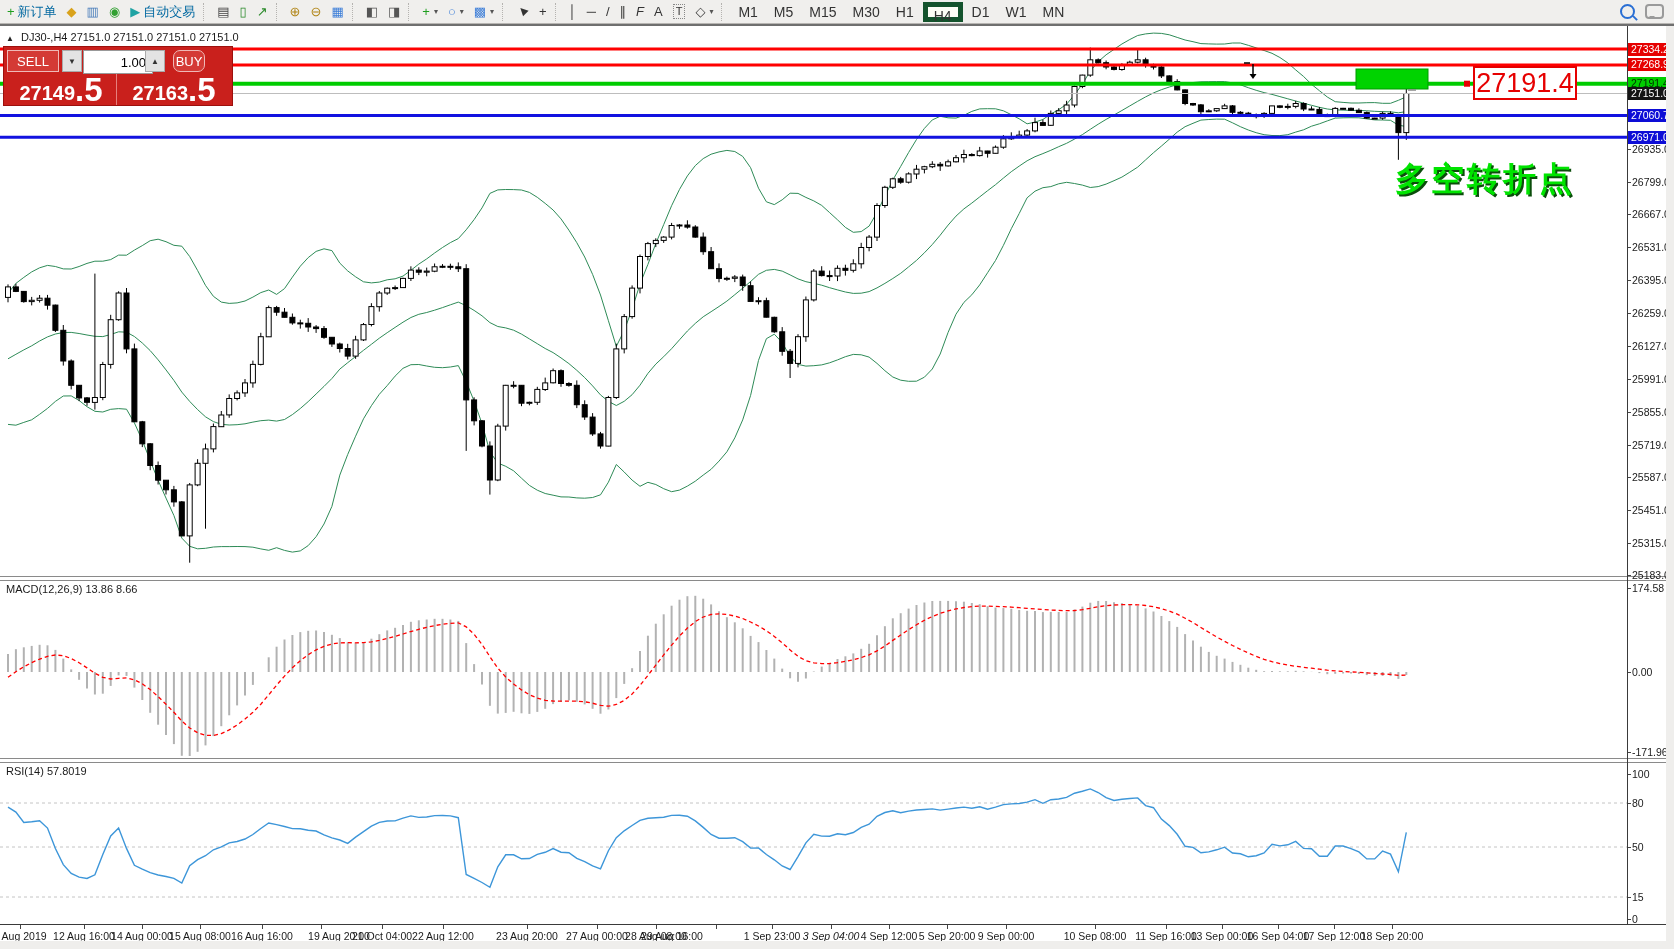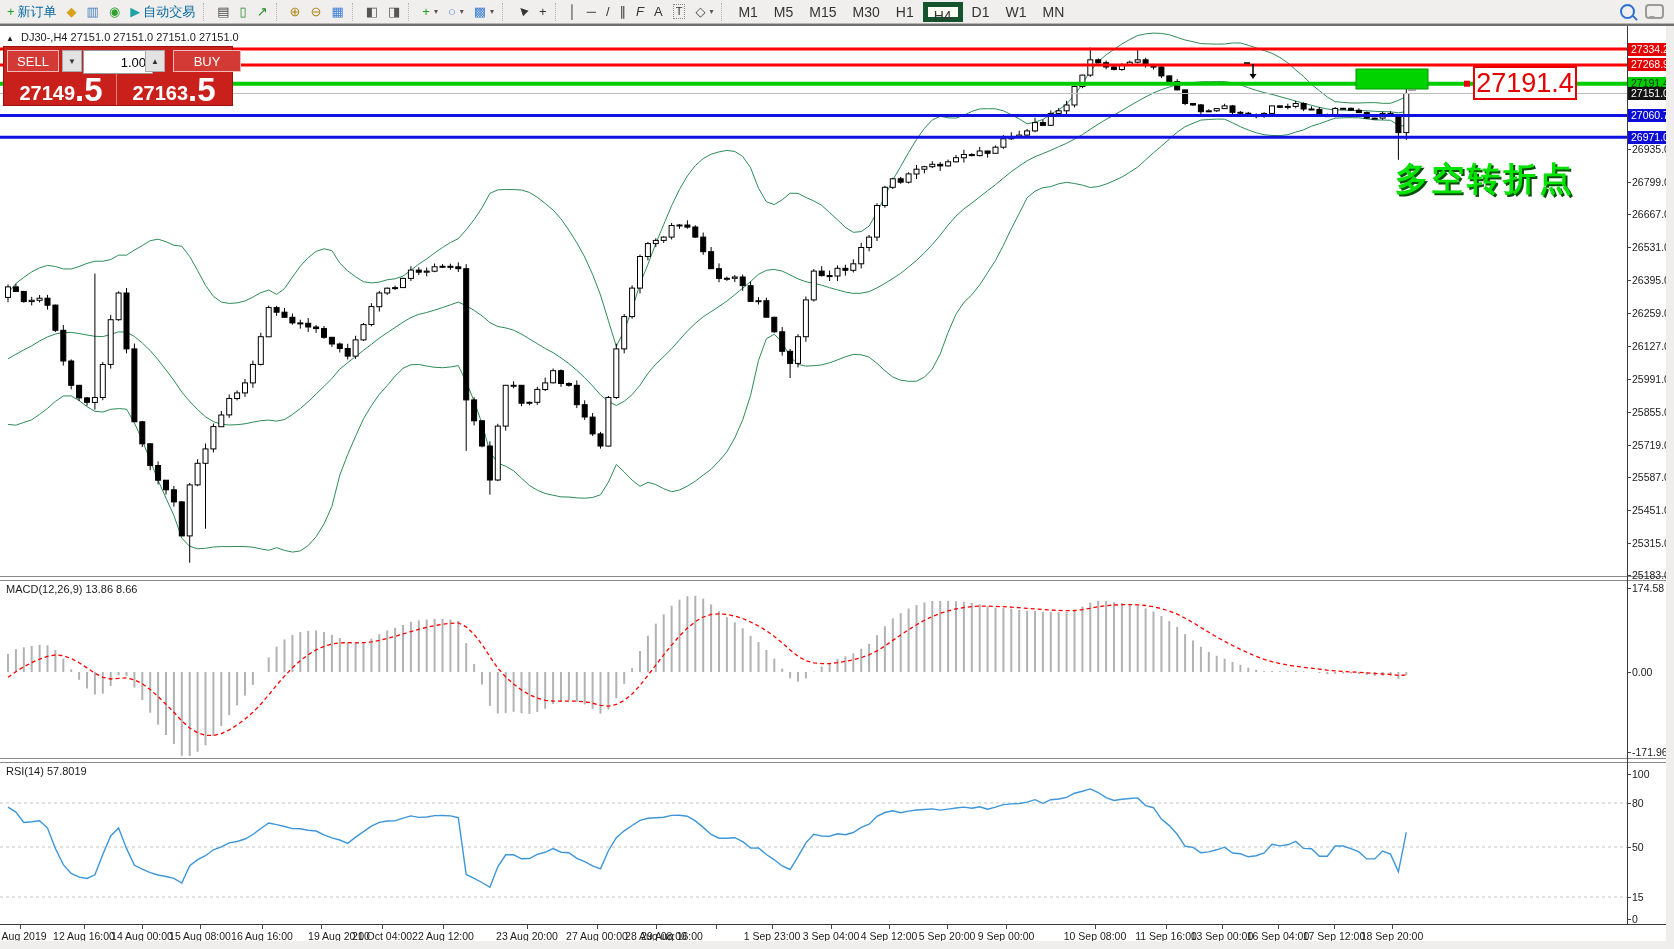--- a/index.html
+++ b/index.html
@@ -50,21 +50,21 @@
   #big-price-label{position:absolute;left:1473px;top:66px;width:100px;height:30px;background:#fff;
        border:2px solid #e60000;color:#e60000;font-size:27px;line-height:30px;text-align:center;}
   #turn-label{position:absolute;left:1395px;top:157px;font-size:33px;font-weight:bold;color:#00e400;
        letter-spacing:3px;text-shadow:2px 2px 0 #0b4d0b;white-space:nowrap;}
   
   #order-panel{position:absolute;left:3px;top:46px;width:230px;height:60px;background:#c9201c;
                border:1px solid #9d100d;box-sizing:border-box;}
   .op-btn{position:absolute;top:3px;height:22px;background:#d43a35;border:1px solid #efb9b7;
           color:#fff;font-size:13px;font-family:inherit;padding:0;}
   #op-sell{left:3px;width:52px;}
-  #op-buy{left:169px;width:68px;}
+  #op-buy{left:169px;width:32px;border-radius:7px;}
   .op-step{position:absolute;top:3px;width:20px;height:22px;background:#e3e3e3;border:1px solid #aaa;
            color:#333;font-size:8px;font-family:inherit;padding:0;}
   #op-dn{left:58px;}
   #op-up{left:141px;}
   #op-vol{position:absolute;left:79px;top:3px;width:60px;height:20px;border:1px solid #999;
           font-size:13px;text-align:right;padding-right:6px;font-family:inherit;}
   .op-price{position:absolute;top:27px;height:31px;color:#fff;display:flex;align-items:flex-end;justify-content:center;}
   #op-price-sell{left:2px;width:110px;border-right:1px solid #e6807d;}
   #op-price-buy{left:113px;width:114px;}
   .op-int{font-size:20px;font-weight:bold;line-height:24px;}
@@ -846,21 +846,21 @@
     <div class="t-label" style="left: 527px;">23 Aug 20:00</div>
     <div class="t-tick" style="left: 597px;"></div>
     <div class="t-label" style="left: 597px;">27 Aug 00:00</div>
     <div class="t-tick" style="left: 656px;"></div>
     <div class="t-label" style="left: 656px;">28 Aug 08:00</div>
     <div class="t-tick" style="left: 716px;"></div>
     <div class="t-label" style="left: 672px;">29 Aug 16:00</div>
     <div class="t-tick" style="left: 772px;"></div>
     <div class="t-label" style="left: 772px;">1 Sep 23:00</div>
     <div class="t-tick" style="left: 831px;"></div>
-    <div class="t-label" style="left: 831px;">3 Sep 04:00</div>
+    <div class="t-label" style="left: 831px; font-style: italic;">3 Sep 04:00</div>
     <div class="t-tick" style="left: 889px;"></div>
     <div class="t-label" style="left: 889px;">4 Sep 12:00</div>
     <div class="t-tick" style="left: 947px;"></div>
     <div class="t-label" style="left: 947px;">5 Sep 20:00</div>
     <div class="t-tick" style="left: 1006px;"></div>
     <div class="t-label" style="left: 1006px;">9 Sep 00:00</div>
     <div class="t-tick" style="left: 1095px;"></div>
     <div class="t-label" style="left: 1095px;">10 Sep 08:00</div>
     <div class="t-tick" style="left: 1166px;"></div>
     <div class="t-label" style="left: 1166px;">11 Sep 16:00</div>

